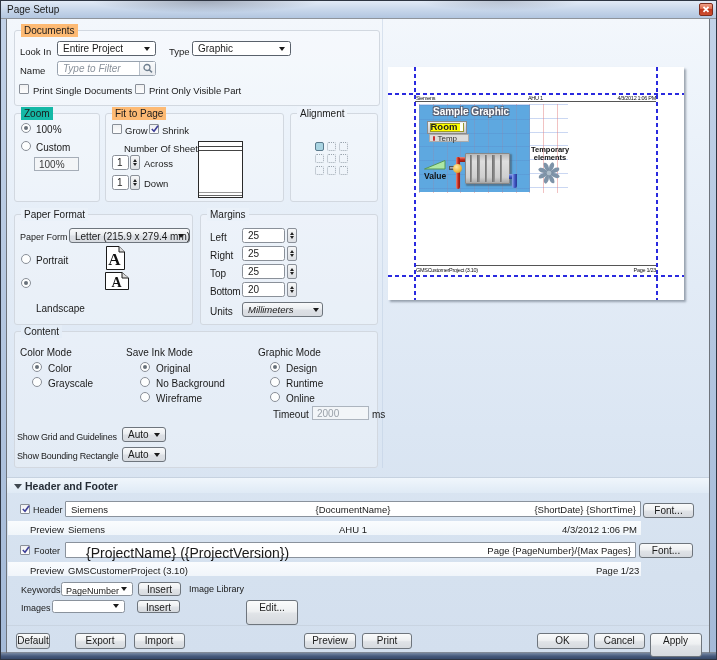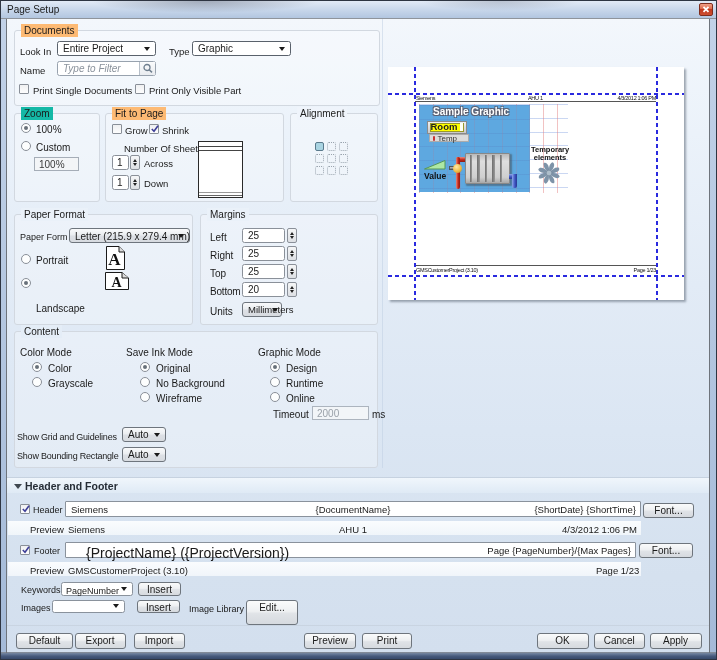--- a/index.html
+++ b/index.html
@@ -190,21 +190,21 @@
   </div>
 <div class="lbl" style="left:210px;top:286px;letter-spacing:-0.2px;">Bottom</div>
 <div class="cw" style="left:242px;top:282px;width:43px;height:15px;border-color:#8A9099;">
     <span>20</span>
   </div>
 <div class="spinb" style="left:287px;top:282px;width:10px;height:15px;">
     <i class="u"></i>
     <i class="d"></i>
   </div>
 <div class="lbl" style="left:210px;top:306px;">Units</div>
-<div class="cbb" style="left:242px;top:302px;width:40px;height:15px;">
+<div class="cbb" style="left:242px;top:302px;width:81px;height:15px;font-style:italic;">
     <span style="font-size:9.5px;">Millimeters</span>
     <i class="ar" style="right:3px;"></i>
   </div>
 
 <div class="grp" style="left:14px;top:331px;width:364px;height:137px;">
     <span class="glab" style="background:#E4EDF7;">Content</span>
   </div>
 <div class="lbl" style="left:20px;top:347px;">Color Mode</div>
 <div class="rad on" style="left:32px;top:362px;"></div>
 <div class="lbl" style="left:48px;top:363px;">Color</div>
@@ -352,24 +352,24 @@
 <div class="cw" style="left:61px;top:582px;width:72px;height:13.5px;border-color:#8A929C;">
     <span style="left:4px;top:1.5px;font-size:9px;">PageNumber</span>
     <i class="ar"></i>
   </div>
 <div class="btn" style="left:138px;top:582px;width:43px;height:14px;"><span>Insert</span></div>
 <div class="lbl s9" style="left:21px;top:603px;">Images</div>
 <div class="cw" style="left:52px;top:599.5px;width:73px;height:13px;border-color:#8A929C;">
     <i class="ar"></i>
   </div>
 <div class="btn" style="left:137px;top:599.5px;width:43px;height:13.5px;"><span>Insert</span></div>
-<div class="lbl s9" style="left:189px;top:604px;">Image Library</div>
+<div class="lbl s9" style="left:189px;top:584px;">Image Library</div>
 <div class="btn" style="left:246px;top:599.5px;width:52px;height:25px;"><span>Edit...</span></div>
 
 <div class="ab" style="left:7px;top:625px;width:702px;height:1px;background:#C9D4E1;"></div>
-<div class="btn" style="left:16px;top:633px;width:57px;height:16px;"><span>Default</span></div>
+<div class="btn" style="left:16px;top:633px;width:34px;height:16px;"><span>Default</span></div>
 <div class="btn" style="left:74.5px;top:633px;width:51px;height:16px;"><span>Export</span></div>
 <div class="btn" style="left:133.5px;top:633px;width:51px;height:16px;"><span>Import</span></div>
 <div class="btn" style="left:304px;top:633px;width:52px;height:16px;"><span>Preview</span></div>
 <div class="btn" style="left:362px;top:633px;width:50px;height:16px;"><span>Print</span></div>
 <div class="btn" style="left:536.5px;top:633px;width:52px;height:16px;"><span>OK</span></div>
 <div class="btn" style="left:593.5px;top:633px;width:51.5px;height:16px;"><span>Cancel</span></div>
-<div class="btn" style="left:649.5px;top:633px;width:52px;height:16px;"><span>Apply</span></div>
+<div class="btn" style="left:649.5px;top:633px;width:52px;height:24px;"><span>Apply</span></div>
 
 </body></html>

